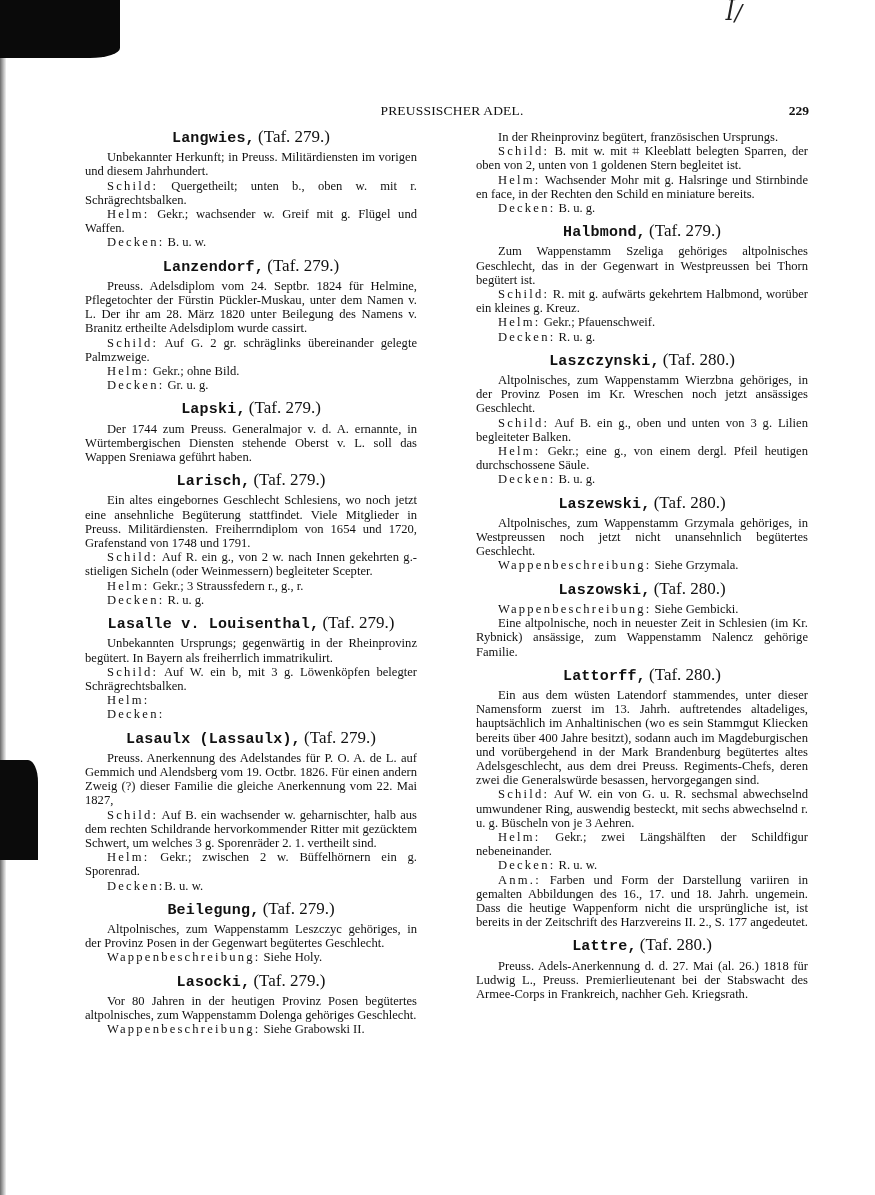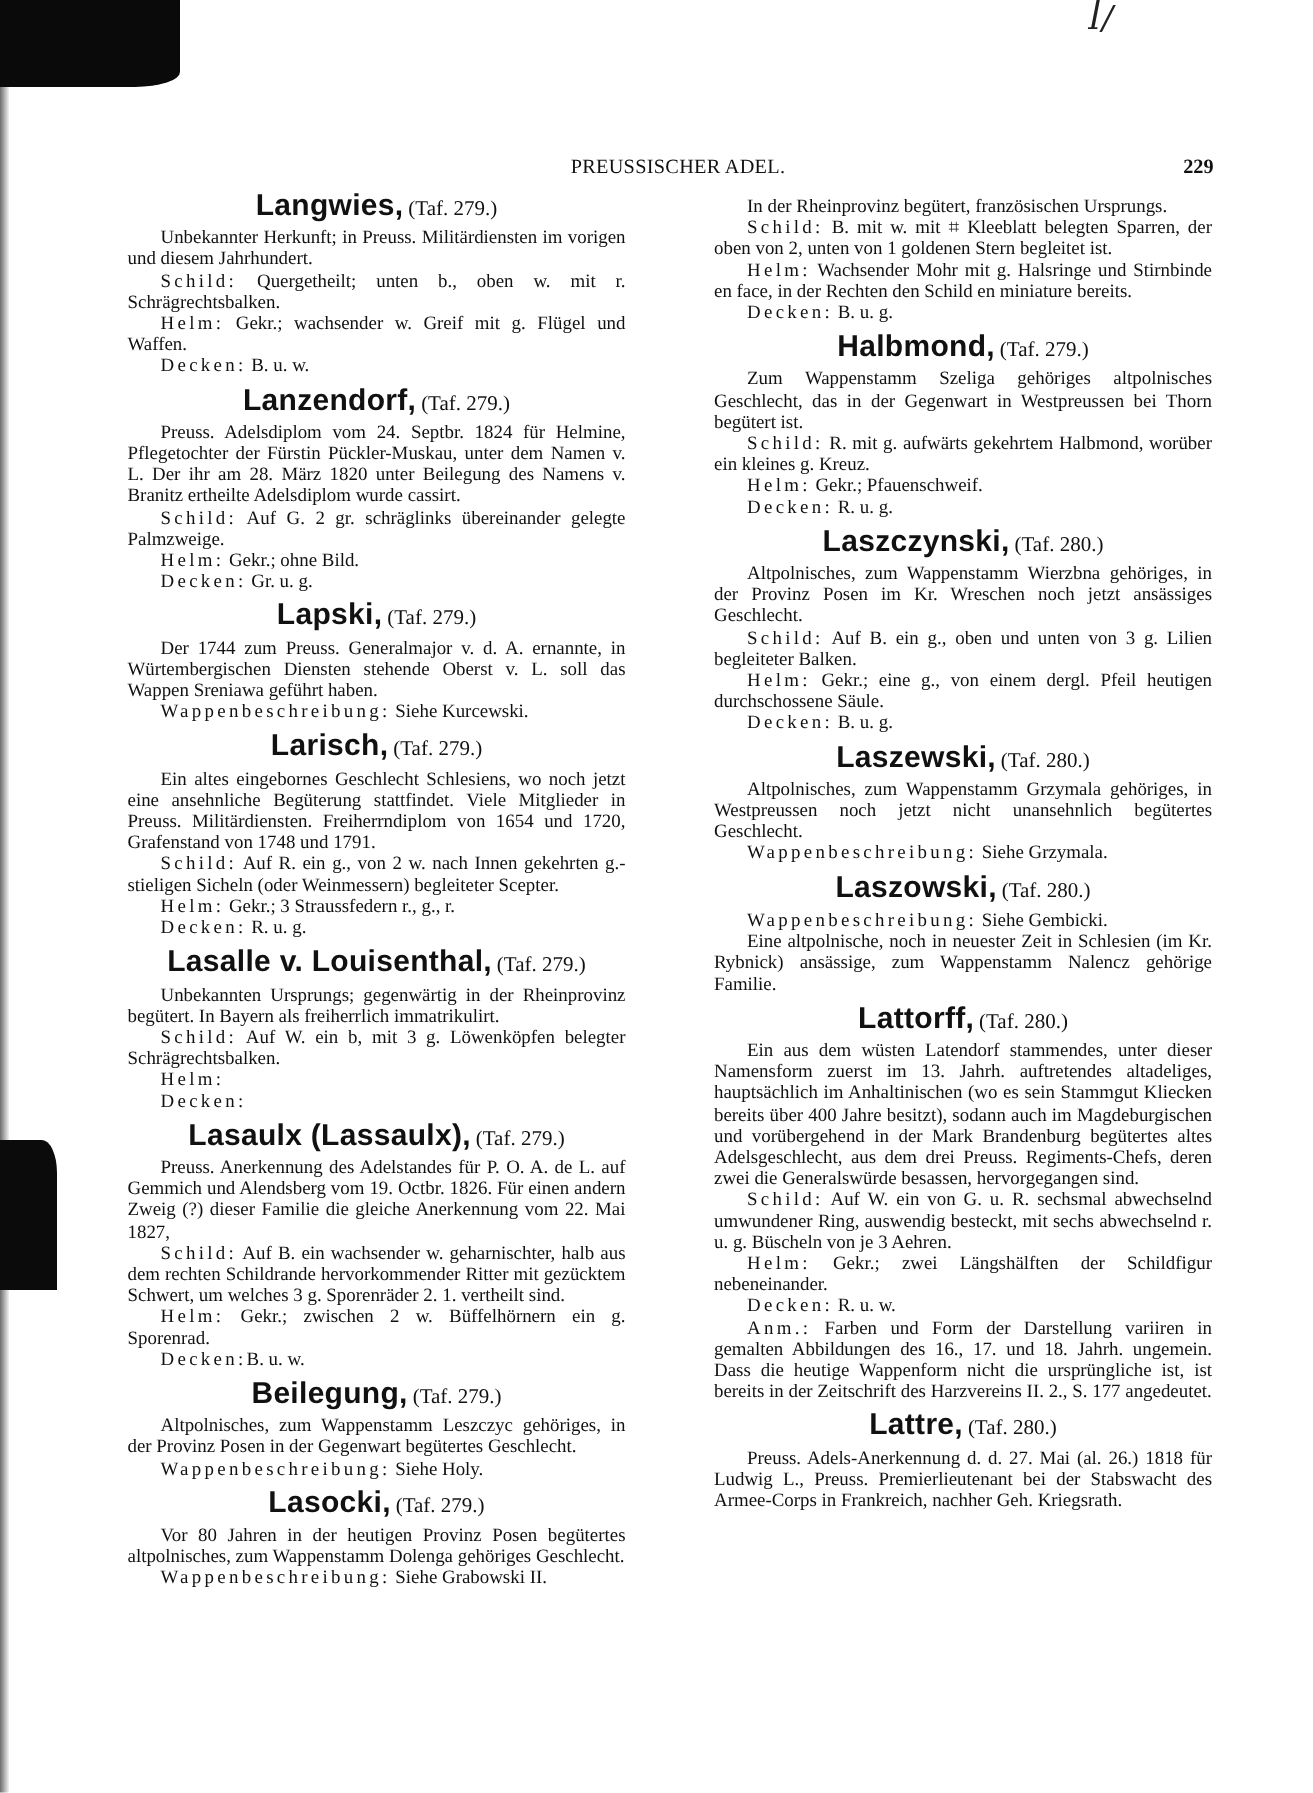--- a/index.html
+++ b/index.html
@@ -45,24 +45,24 @@
     font-size: 12.6px; line-height: 14.2px;
     text-align: justify;
   }
   .col-left { left: 85px; }
   .col-right { left: 476px; }
   .entry { margin-bottom: 9px; }
   .entry-title {
     text-align: center; margin: 0 0 4px 0; font-size: 13px;
   }
   .entry-title .name {
-    font-family: Liberation Sans, sans-serif; font-weight: bold; font-size: 20px;
+    font-family: Liberation Mono, monospace; font-weight: bold; font-size: 15px;
     letter-spacing: 0.2px;
   }
-  .entry-title .plate { font-size: 14px; }
+  .entry-title .plate { font-size: 17px; }
   .para { margin: 0; text-indent: 22px; }
   .para .label { letter-spacing: 2.2px; }
 </style>
 </head>
 <body>
 
 <div class="scan-left-edge"></div>
 <div class="scan-top-left"></div>
 <div class="scan-left-block"></div>
 <div class="scan-mark">ꟾ/</div>
@@ -83,21 +83,20 @@
     <div class="entry">
       <div class="entry-title"><span class="name">Lanzendorf,</span> <span class="plate">(Taf. 279.)</span></div>
       <p class="para"><span>Preuss. Adelsdiplom vom 24. Septbr. 1824 für Helmine, Pflegetochter der Fürstin Pückler-Muskau, unter dem Namen v. L. Der ihr am 28. März 1820 unter Beilegung des Namens v. Branitz ertheilte Adelsdiplom wurde cassirt.</span></p>
       <p class="para"><span class="label">Schild:</span><span> Auf G. 2 gr. schräglinks übereinander gelegte Palmzweige.</span></p>
       <p class="para"><span class="label">Helm:</span><span> Gekr.; ohne Bild.</span></p>
       <p class="para"><span class="label">Decken:</span><span> Gr. u. g.</span></p>
     </div>
     <div class="entry">
       <div class="entry-title"><span class="name">Lapski,</span> <span class="plate">(Taf. 279.)</span></div>
       <p class="para"><span>Der 1744 zum Preuss. Generalmajor v. d. A. ernannte, in Würtembergischen Diensten stehende Oberst v. L. soll das Wappen Sreniawa geführt haben.</span></p>
-      <p class="para"><span class="label">Wappenbeschreibung:</span><span> Siehe Kurcewski.</span></p>
     </div>
     <div class="entry">
       <div class="entry-title"><span class="name">Larisch,</span> <span class="plate">(Taf. 279.)</span></div>
       <p class="para"><span>Ein altes eingebornes Geschlecht Schlesiens, wo noch jetzt eine ansehnliche Begüterung stattfindet. Viele Mitglieder in Preuss. Militärdiensten. Freiherrndiplom von 1654 und 1720, Grafenstand von 1748 und 1791.</span></p>
       <p class="para"><span class="label">Schild:</span><span> Auf R. ein g., von 2 w. nach Innen gekehrten g.-stieligen Sicheln (oder Weinmessern) begleiteter Scepter.</span></p>
       <p class="para"><span class="label">Helm:</span><span> Gekr.; 3 Straussfedern r., g., r.</span></p>
       <p class="para"><span class="label">Decken:</span><span> R. u. g.</span></p>
     </div>
     <div class="entry">
       <div class="entry-title"><span class="name">Lasalle v. Louisenthal,</span> <span class="plate">(Taf. 279.)</span></div>

